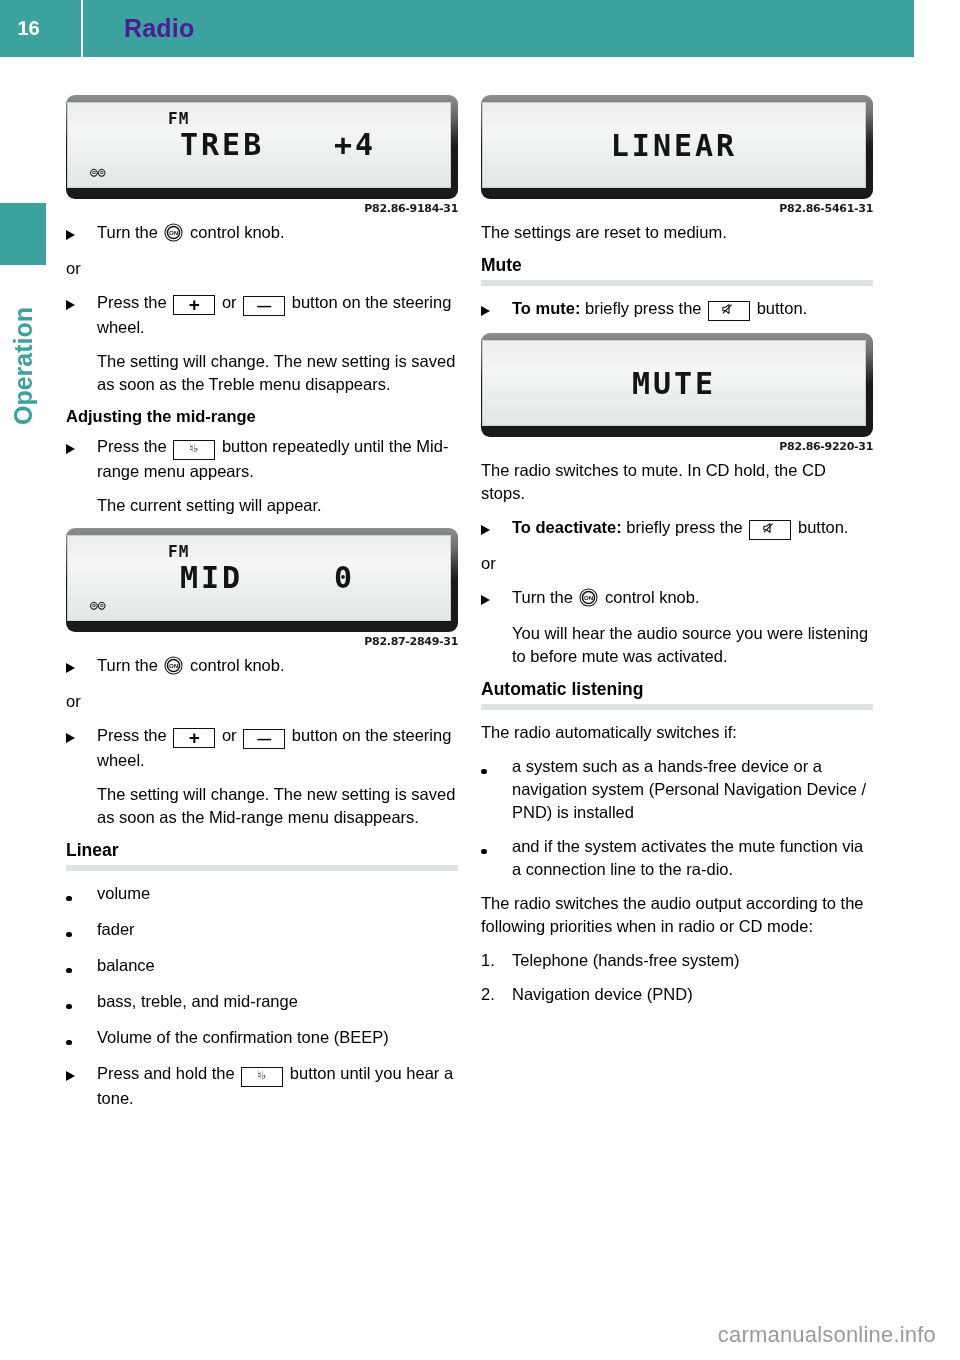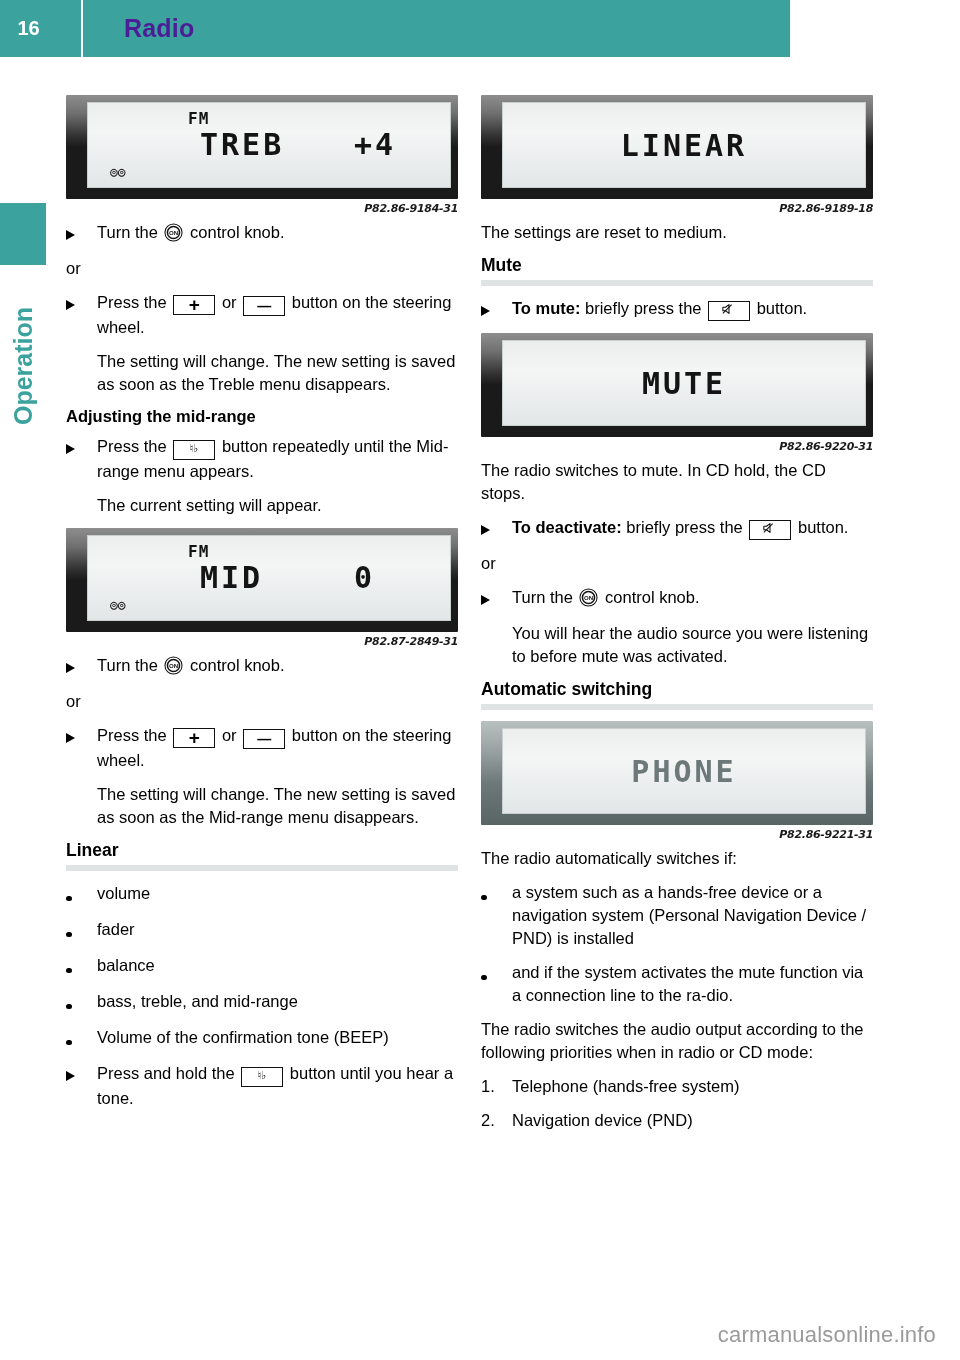--- a/index.html
+++ b/index.html
@@ -10,21 +10,21 @@
     background: #ffffff;
     font-family: "Liberation Sans", sans-serif;
     position: relative;
     overflow: hidden;
   }
 
   
   .header {
     position: absolute;
     top: 0; left: 0;
-    width: 790px;
+    width: 914px;
     height: 57px;
     background: #3ba29e;
     display: flex;
     align-items: center;
     gap: 24px;
   }
   .header-page-num {
     width: 57px;
     text-align: center;
     color: #ffffff;
@@ -77,22 +77,22 @@
     width: 392px;
   }
   .col-left  { left: 66px; }
   .col-right { left: 481px; }
 
   
   .display-wrap { margin-bottom: 6px; }
   .display {
     position: relative;
     background: linear-gradient(#8e8e8e, #6f6f6f 18%, #303030 40%, #1a1a1a 50%);
-    padding: 7px 7px 11px 21px;
-    border-radius: 1px;
+    padding: 7px 7px 11px 1px;
+    border-radius: 9px;
   }
   .display.outer-grey {
     background: linear-gradient(#b9c0c0, #97a0a0 30%, #6d7878 60%, #596464);
   }
   .display-screen {
     background: linear-gradient(#eceeee, #f4f6f6 35%, #e2e6e6);
     border: 1px solid #c9cfcf;
     height: 86px;
     position: relative;
     overflow: hidden;
@@ -143,21 +143,20 @@
   }
 
   .display-caption {
     font-family: "DejaVu Sans", sans-serif;
     font-size: 11px;
     font-weight: bold;
     color: #1a1a1a;
     text-align: right;
     letter-spacing: -0.3px;
     margin-top: 3px;
-    font-style: italic;
   }
 
   
   .para {
     font-size: 16.5px;
     color: #000000;
     line-height: 23px;
     margin-bottom: 11px;
   }
 
@@ -435,21 +434,21 @@
 </div>
 
 <div class="col col-right">
 
   <div class="display-wrap">
     <div class="display">
       <div class="display-screen">
         <div class="lcd-text lcd-center">LINEAR</div>
       </div>
     </div>
-    <div class="display-caption">P82.86-9189-18</div>
+    <div class="display-caption">P82.86-5461-31</div>
   </div>
 
   <div class="para">The settings are reset to medium.</div>
 
   <h2 class="section">Mute</h2>
   <div class="section-rule"></div>
 
   <div class="step">
     <div class="step-marker arrow"></div>
     <div class="step-body">
@@ -503,31 +502,23 @@
             <circle cx="10" cy="10" r="6.4" fill="none" stroke="#111" stroke-width="1.6"></circle>
             <text x="10" y="12.6" font-size="6.4" font-family="Liberation Sans, sans-serif" font-weight="bold" text-anchor="middle" fill="#111">ON</text>
           </svg>
       </span>
       <span>control knob.</span>
     </div>
   </div>
 
   <div class="indent-para">You will hear the audio source you were listening to before mute was activated.</div>
 
-  <h2 class="section">Automatic switching</h2>
+  <h2 class="section">Automatic listening</h2>
   <div class="section-rule"></div>
 
-  <div class="display-wrap">
-    <div class="display outer-grey">
-      <div class="display-screen">
-        <div class="lcd-text lcd-center grey">PHONE</div>
-      </div>
-    </div>
-    <div class="display-caption">P82.86-9221-31</div>
-  </div>
 
   <div class="para">The radio automatically switches if:</div>
 
   <div class="step">
     <div class="step-marker bullet"></div>
     <div class="step-body">a system such as a hands-free device or a navigation system (Personal Navigation Device / PND) is installed</div>
   </div>
   <div class="step">
     <div class="step-marker bullet"></div>
     <div class="step-body">and if the system activates the mute function via a connection line to the ra-dio.</div>

